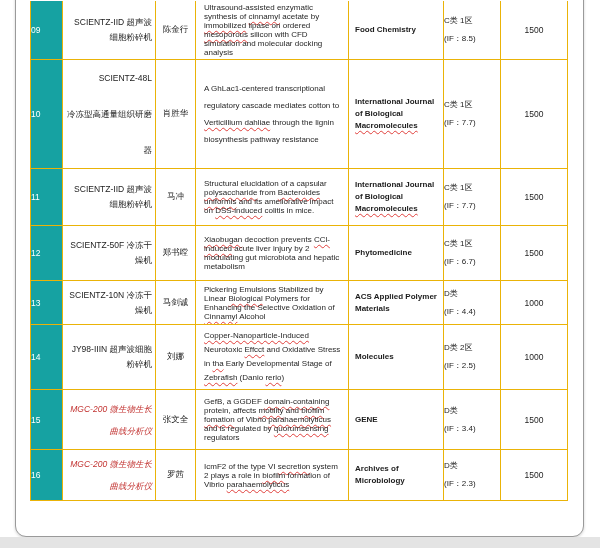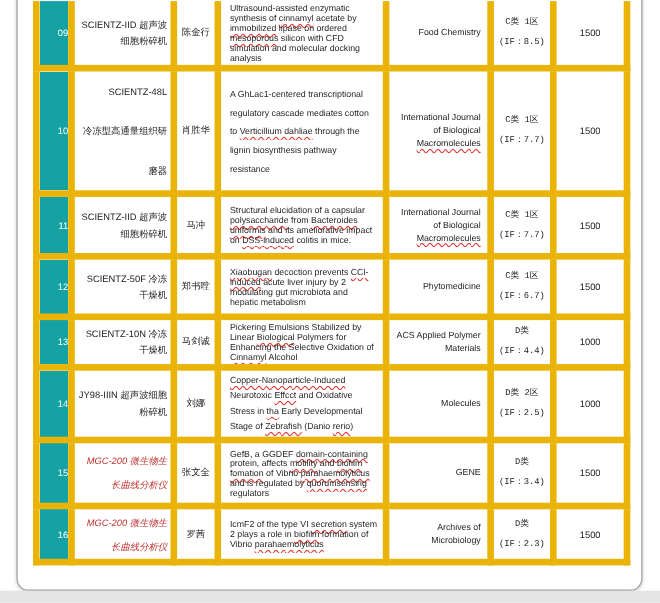--- a/index.html
+++ b/index.html
@@ -8,42 +8,42 @@
 
   .bottom-strip { position:absolute; left:0; top:537px; width:600px; height:11px;
     background:#e4e4e4; }
 
   .doc-page { position:absolute; left:15px; top:-22px; width:569px; height:559px;
     background:#ffffff; border:1px solid #9a9a9a; border-radius:11px;
     box-shadow:0 1px 3px rgba(0,0,0,.18); overflow:hidden; }
 
   table.tbl { position:absolute; left:14px; top:22px; width:537px;
     border-collapse:collapse; table-layout:fixed; }
-  .tbl td { border:6px solid #eab308; vertical-align:middle;
+  .tbl td { border:1px solid #eab308; vertical-align:middle;
     font-size:8.5px; color:#1c1c1c; overflow:hidden; }
   .tbl tr:first-child td { border-top:none; }
 
   col.c-num  { width:32px; }
   col.c-eq   { width:93px; }
   col.c-per  { width:40px; }
   col.c-tit  { width:153px; }
   col.c-jou  { width:95px; }
   col.c-cat  { width:57px; }
   col.c-amt  { width:67px; }
 
-  td.cell-num { background:var(--teal,#16a2a2); color:#fff; text-align:right;
+  td.cell-num { background:var(--teal,#16a2a2); color:#fff; text-align:left;
     font-size:8.5px; }
   td.cell-eq { text-align:right; line-height:15px; white-space:pre-line;
     padding:0 3px; }
   td.cell-eq.red { color:#c23230; }
   td.cell-per { text-align:center;margin-left:36px; }
   td.cell-tit { text-align:left; padding:2px 5px 2px 8px; font-size:8px;
     line-height:9px; color:#262626; }
-  td.cell-jou { text-align:right; font-size:8px; line-height:12px; padding:0 6px; }
-  td.cell-cat { text-align:center; line-height:18px; font-size:8px;font-family:Liberation Mono, monospace; }
+  td.cell-jou { text-align:left; font-size:8px; line-height:12px; padding:0 6px;font-weight:bold; }
+  td.cell-cat { line-height:18px; font-size:8px; }
   td.cell-amt { text-align:center; }
 
   
   tr.r09 { height:57px; }
   tr.r10 { height:83px; }
   tr.r11 { height:57px; }
   tr.r12 { height:55px; }
   tr.r13 { height:44px; }
   tr.r14 { height:65px; }
   tr.r15 { height:60px; }

